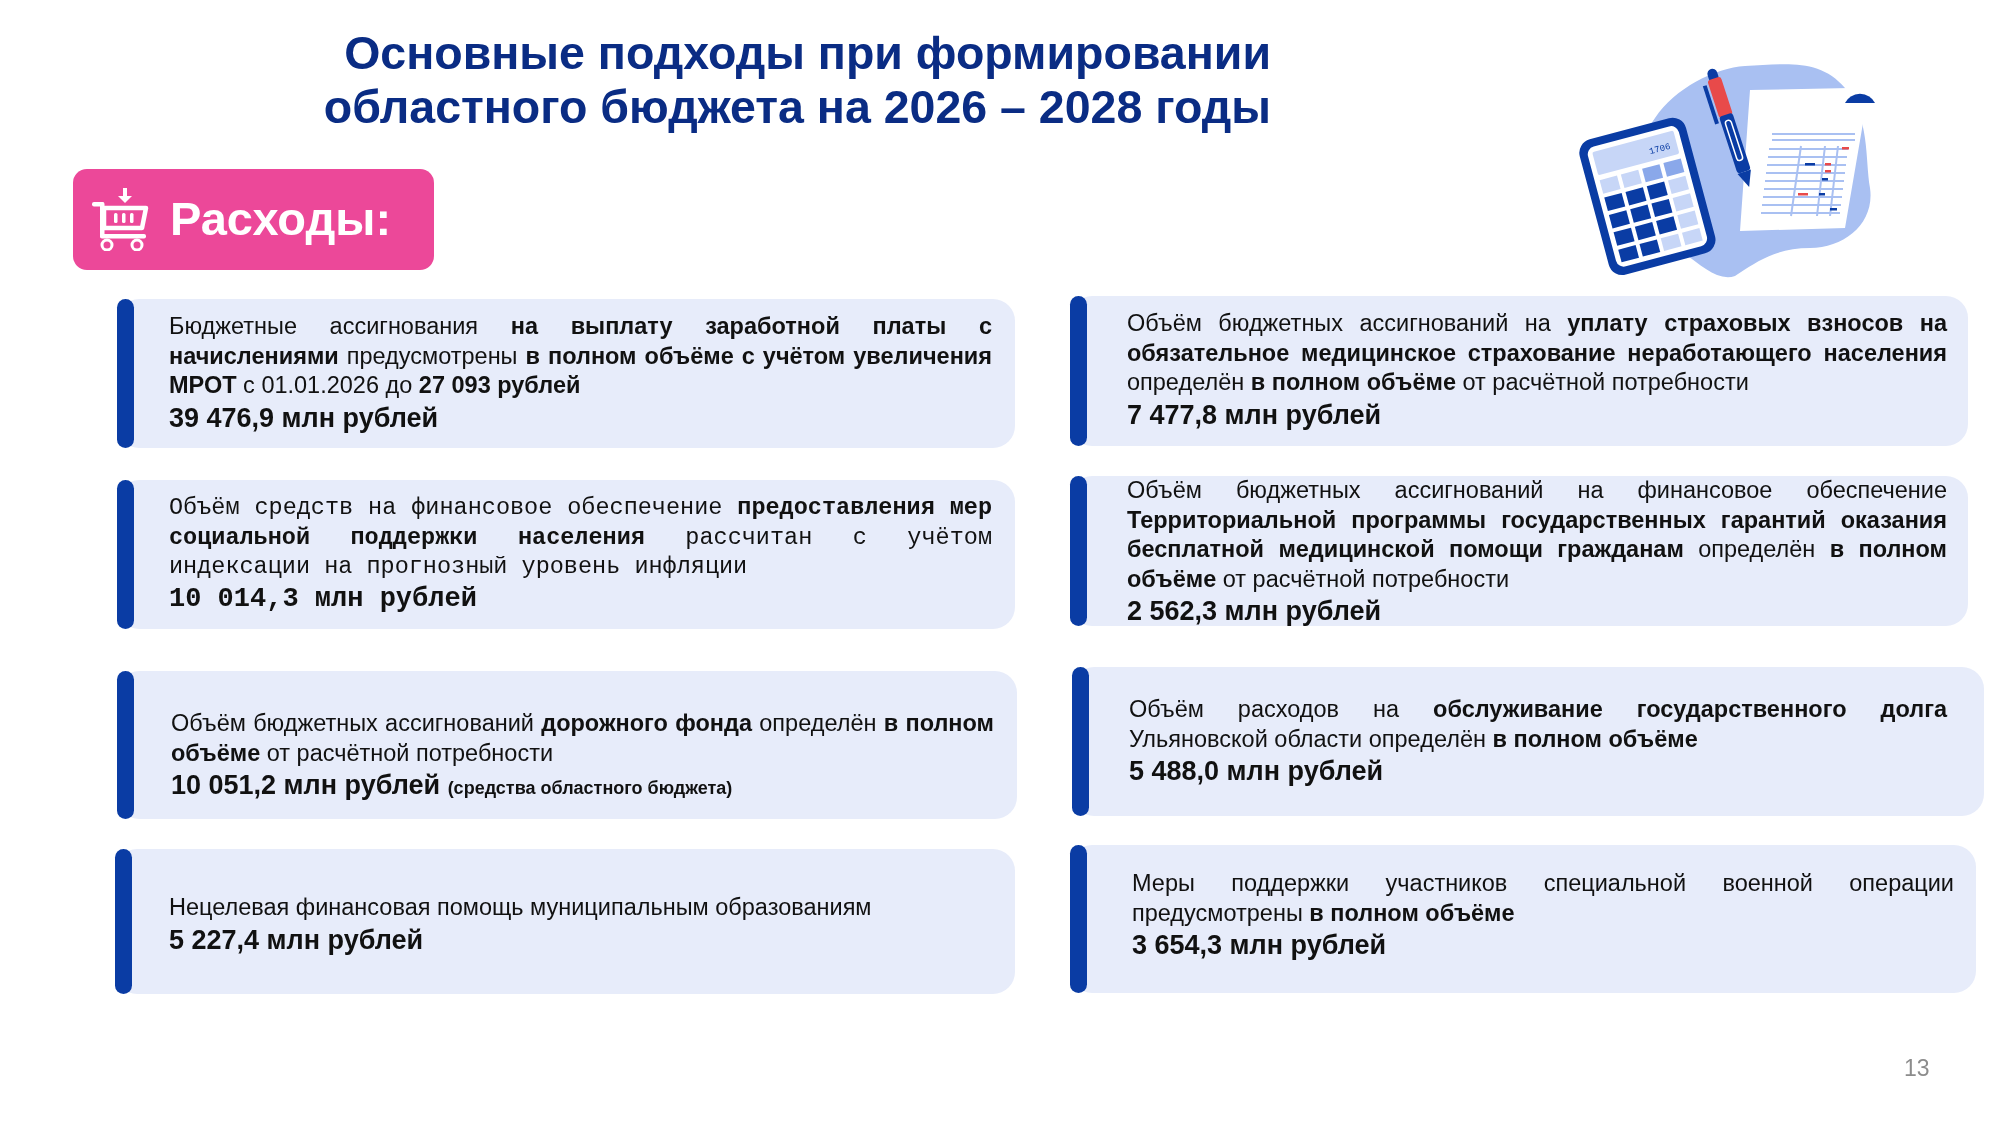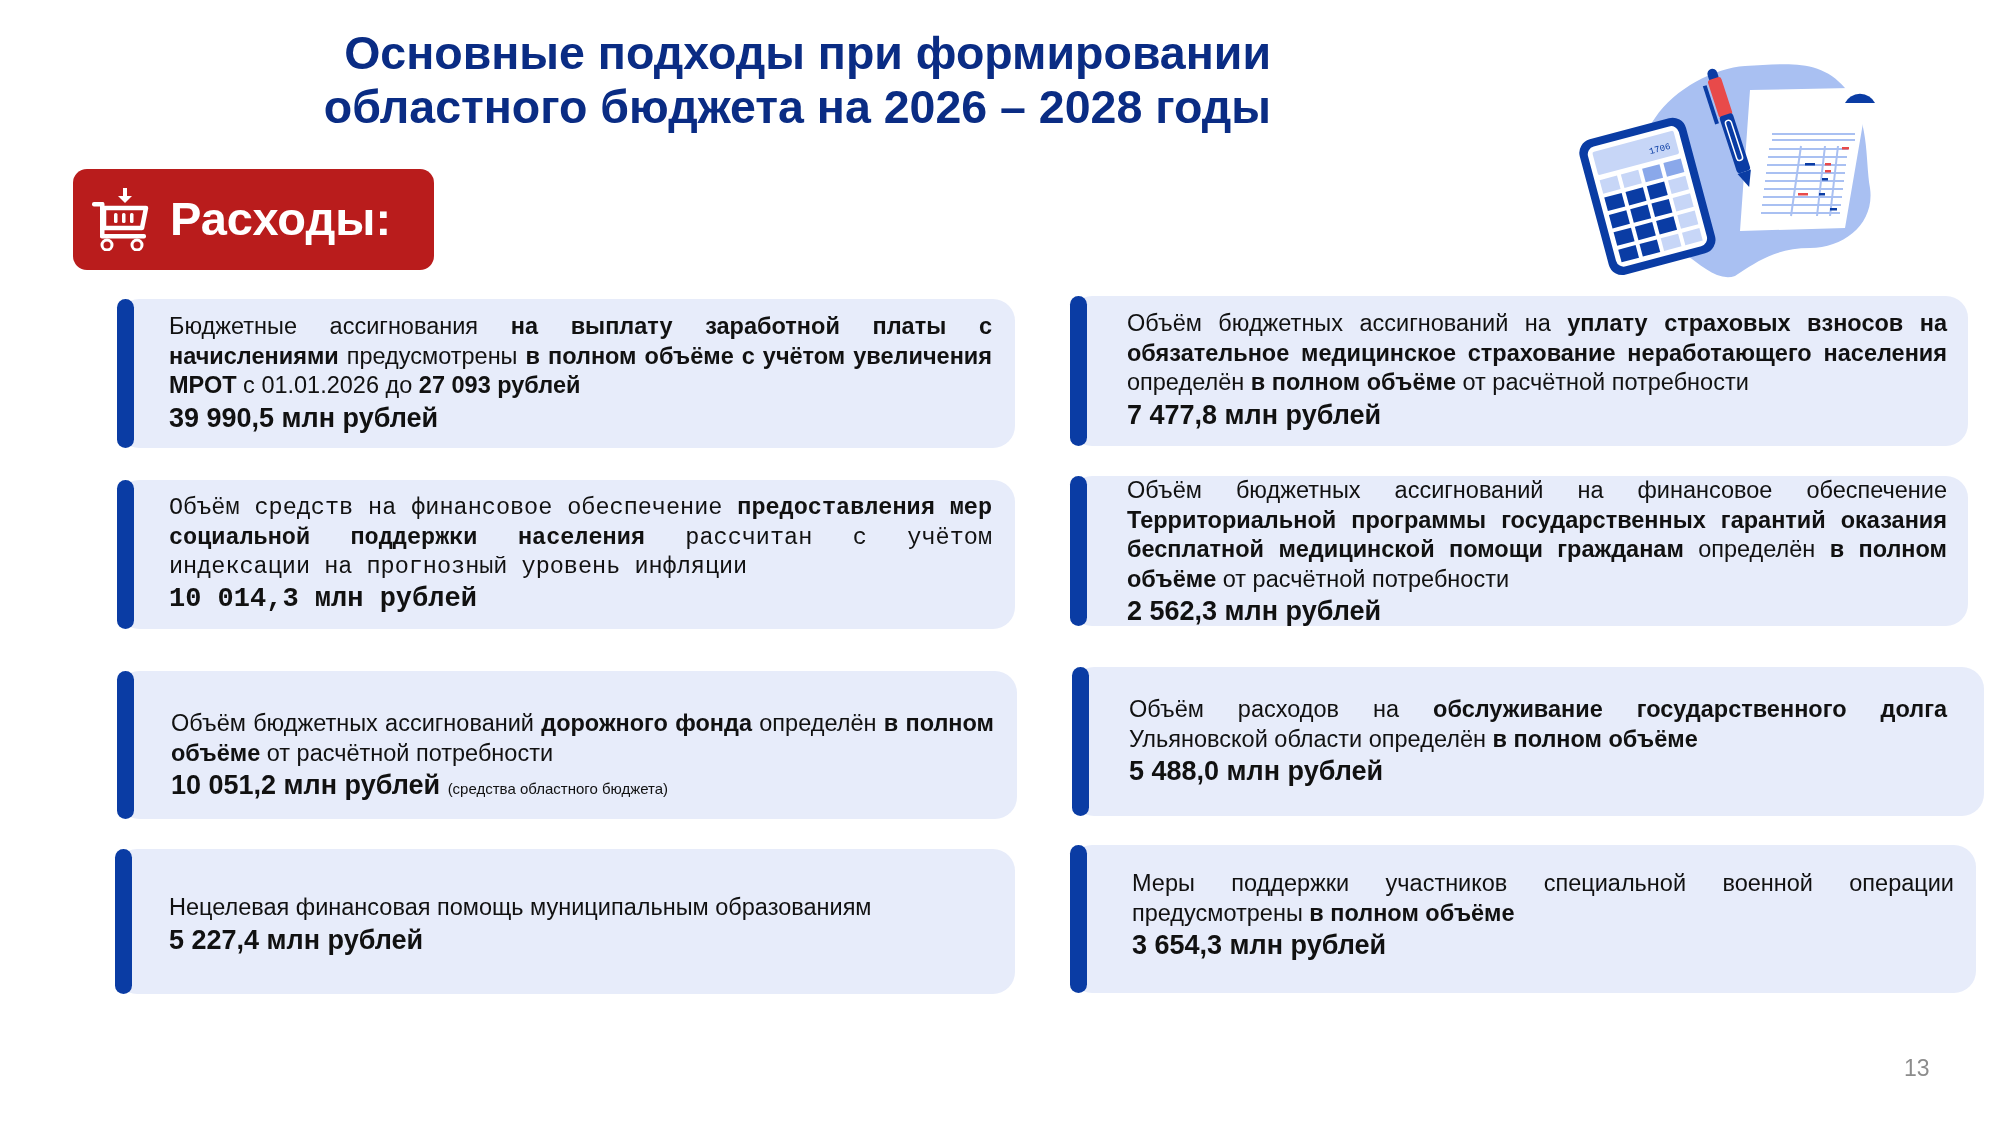--- a/index.html
+++ b/index.html
@@ -10,21 +10,21 @@
   }
   .title {
     position:absolute; left:71px; top:26px; width:1200px;
     color:#0a2c84; font-weight:bold; font-size:46.5px; line-height:54px;
     margin:0;
   }
   .title span { display:block; white-space:nowrap;text-align:right; }
 
   .badge {
     position:absolute; left:73px; top:169px; width:361px; height:101px;
-    background:#b91c1c; border-radius:14px;
+    background:#ec4899; border-radius:14px;
     display:flex; align-items:center;
   }
   .badge .cart { position:absolute; left:17px; top:19px; width:60px; height:63px; }
   .badge .label {
     position:absolute; left:97px; top:20px; color:#fff; font-weight:bold;
     font-size:47px; line-height:60px; white-space:nowrap;
   }
 
   .illus { position:absolute; left:1545px; top:48px; width:330px; height:230px; }
 
@@ -38,21 +38,21 @@
   .card .body {
     position:absolute; color:#111; font-size:23.5px; line-height:29.5px;
     text-align:justify;
   }
   .card .body p { margin:0; }
   .card .body b { font-weight:bold; }
   .card .amount {
     display:block; font-weight:bold; font-size:27px; line-height:34px;
     color:#111; text-align:left;
   }
-  .card .amount .note { font-weight:normal; font-size:15px; }
+  .card .amount .note { font-weight:bold; font-size:18px; }
 
   .page-num {
     position:absolute; left:1904px; top:1055px; color:#8c8c8c;
     font-size:23px; line-height:26px;
   }
 </style>
 </head>
 <body>
 
 <h1 class="title">
@@ -155,21 +155,21 @@
     </g>
   </g>
 </svg>
 
 <div class="card" style="left:73px; top:299px; width:898px; height:149px;">
   <div class="bar"></div>
   <div class="body" style="left:52px; top:13px; width:823px;">
     <p>
       <span>Бюджетные ассигнования </span><b>на выплату заработной платы с начислениями</b><span> предусмотрены </span><b>в полном объёме с учётом увеличения МРОТ</b><span> с 01.01.2026 до </span><b>27 093 рублей</b>
     </p>
-    <span class="amount">39 990,5 млн рублей</span>
+    <span class="amount">39 476,9 млн рублей</span>
   </div>
 </div>
 
 <div class="card" style="left:1026px; top:296px; width:898px; height:150px;">
   <div class="bar"></div>
   <div class="body" style="left:57px; top:13px; width:820px;">
     <p>
       <span>Объём бюджетных ассигнований на </span><b>уплату страховых взносов на обязательное медицинское страхование неработающего населения</b><span> определён </span><b>в  полном объёме</b><span> от расчётной потребности</span>
     </p>
     <span class="amount">7 477,8 млн рублей</span>

